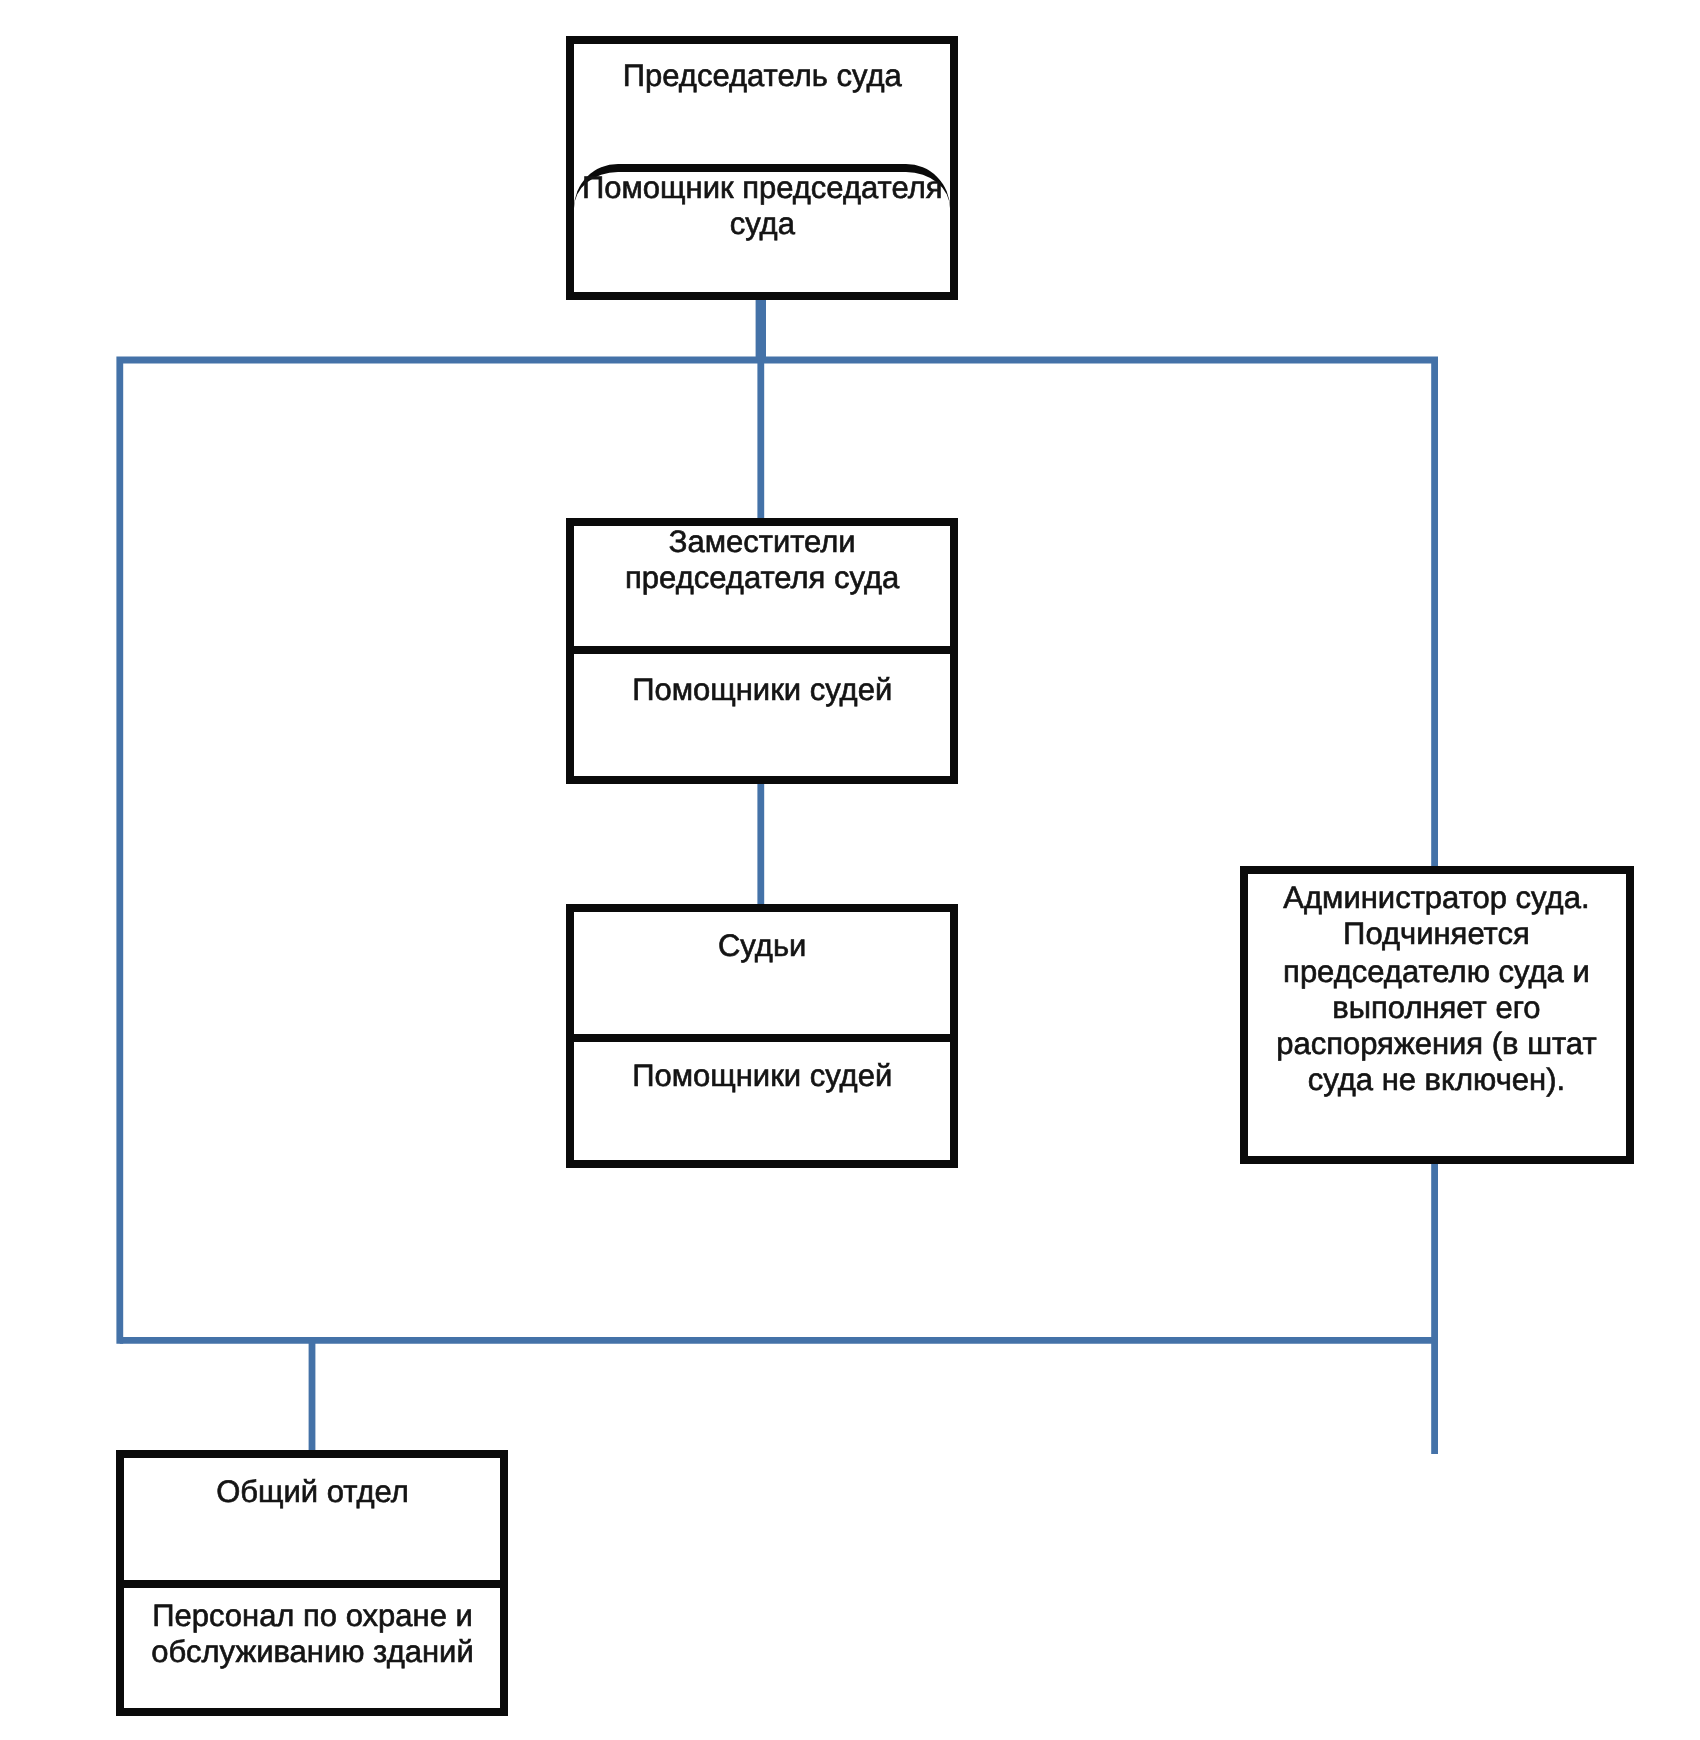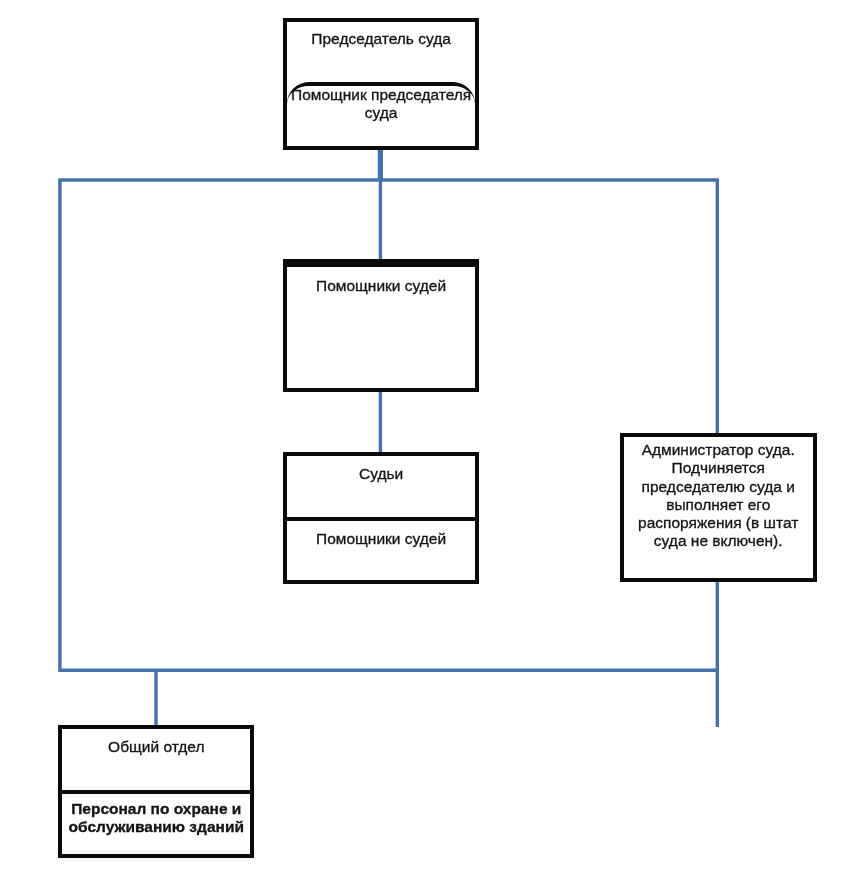--- a/index.html
+++ b/index.html
@@ -50,20 +50,23 @@
   <div class="node" style="left:282.9px; top:17.6px; width:196.5px; height:132.9px;">
     <div class="cell" style="height:60px;">
       <span>Председатель суда</span>
     </div>
     <div class="cell divtop" style="height:64.5px;border-radius:22px;">
       <span>Помощник председателя суда</span>
     </div>
   </div>
 
   <div class="node" style="left:282.8px; top:259.1px; width:196.6px; height:133.4px;">
+    <div class="cell" style="height:60px;">
+      <span>Заместители председателя суда</span>
+    </div>
     <div class="cell divtop" style="height:65.4px;">
       <span>Помощники судей</span>
     </div>
   </div>
 
   <div class="node" style="left:282.8px; top:451.8px; width:196.6px; height:132.7px;">
     <div class="cell" style="height:61.4px;">
       <span>Судьи</span>
     </div>
     <div class="cell divtop" style="height:64px;">
@@ -74,19 +77,19 @@
   <div class="node" style="left:619.9px; top:433px; width:196.65px; height:148.7px;">
     <div class="cell" style="height:141.8px;">
       <span>Администратор суда. Подчиняется председателю суда и выполняет его распоряжения (в штат суда не включен).</span>
     </div>
   </div>
 
   <div class="node" style="left:58.1px; top:725.1px; width:196.35px; height:133.4px;">
     <div class="cell" style="height:60.6px;">
       <span>Общий отдел</span>
     </div>
-    <div class="cell divtop" style="height:77px;font-weight:bold;">
+    <div class="cell divtop" style="height:77px;">
       <span>Персонал по охране и обслуживанию зданий</span>
     </div>
   </div>
 
 
 </div>
 
 </body></html>

